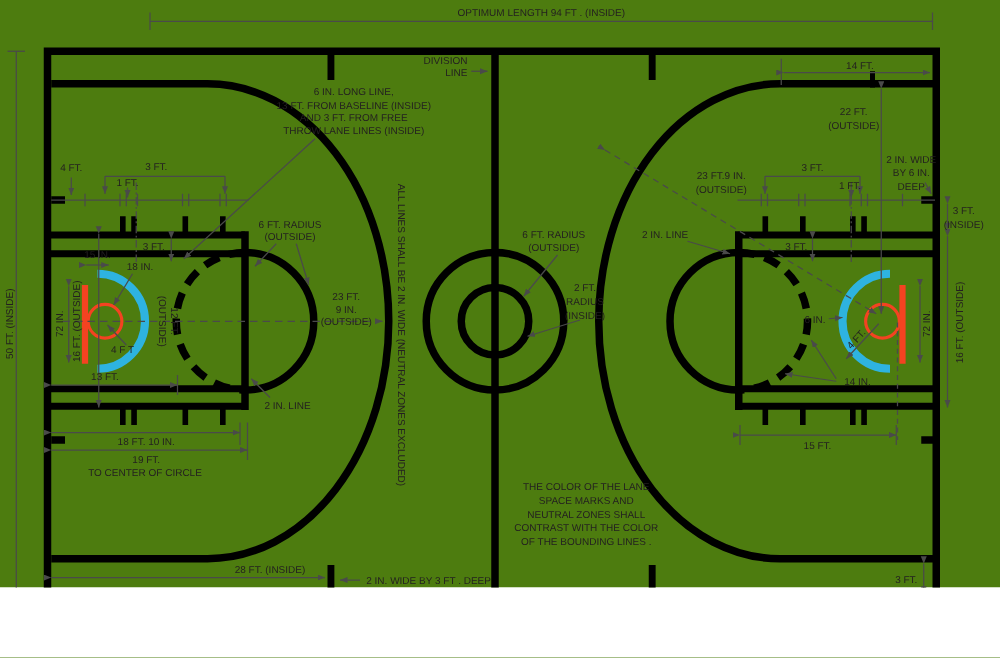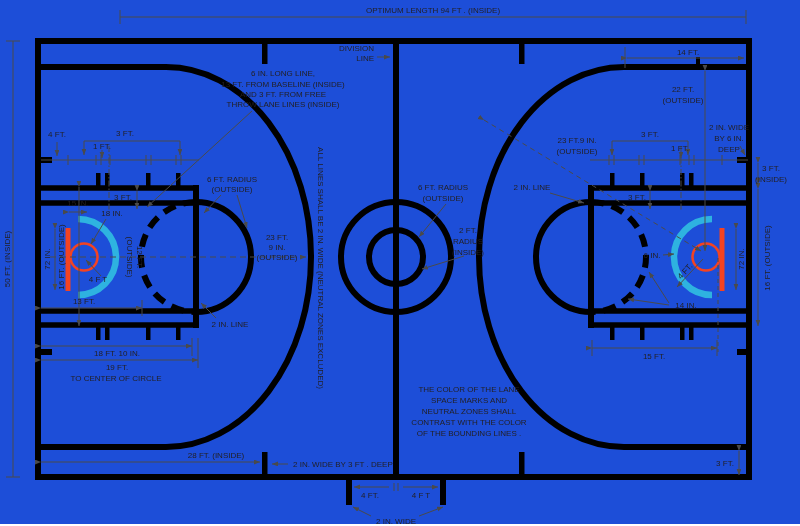--- a/index.html
+++ b/index.html
@@ -1,16 +1,16 @@
 <!DOCTYPE html>
 <html><head>
 <meta charset="utf-8">
 <style>
   html,body{margin:0;padding:0;background:#ffffff;}
-  .stage{position:relative;width:800px;height:524px;background:#1d4ed8;font-family:"Liberation Sans", sans-serif;}
+  .stage{position:relative;width:800px;height:470px;background:#4d7c0f;font-family:"Liberation Sans", sans-serif;}
   svg{display:block;}
   text{font-family:"Liberation Sans", sans-serif;fill:#231f20;font-size:8px;}
   .court{stroke:#000000;fill:none;}
   .dim{stroke:#4a4a4a;fill:none;stroke-width:1;}
 </style>
 </head>
 <body>
 
 <div class="stage">
 <svg width="800" height="526" viewBox="0 0 800 526">

